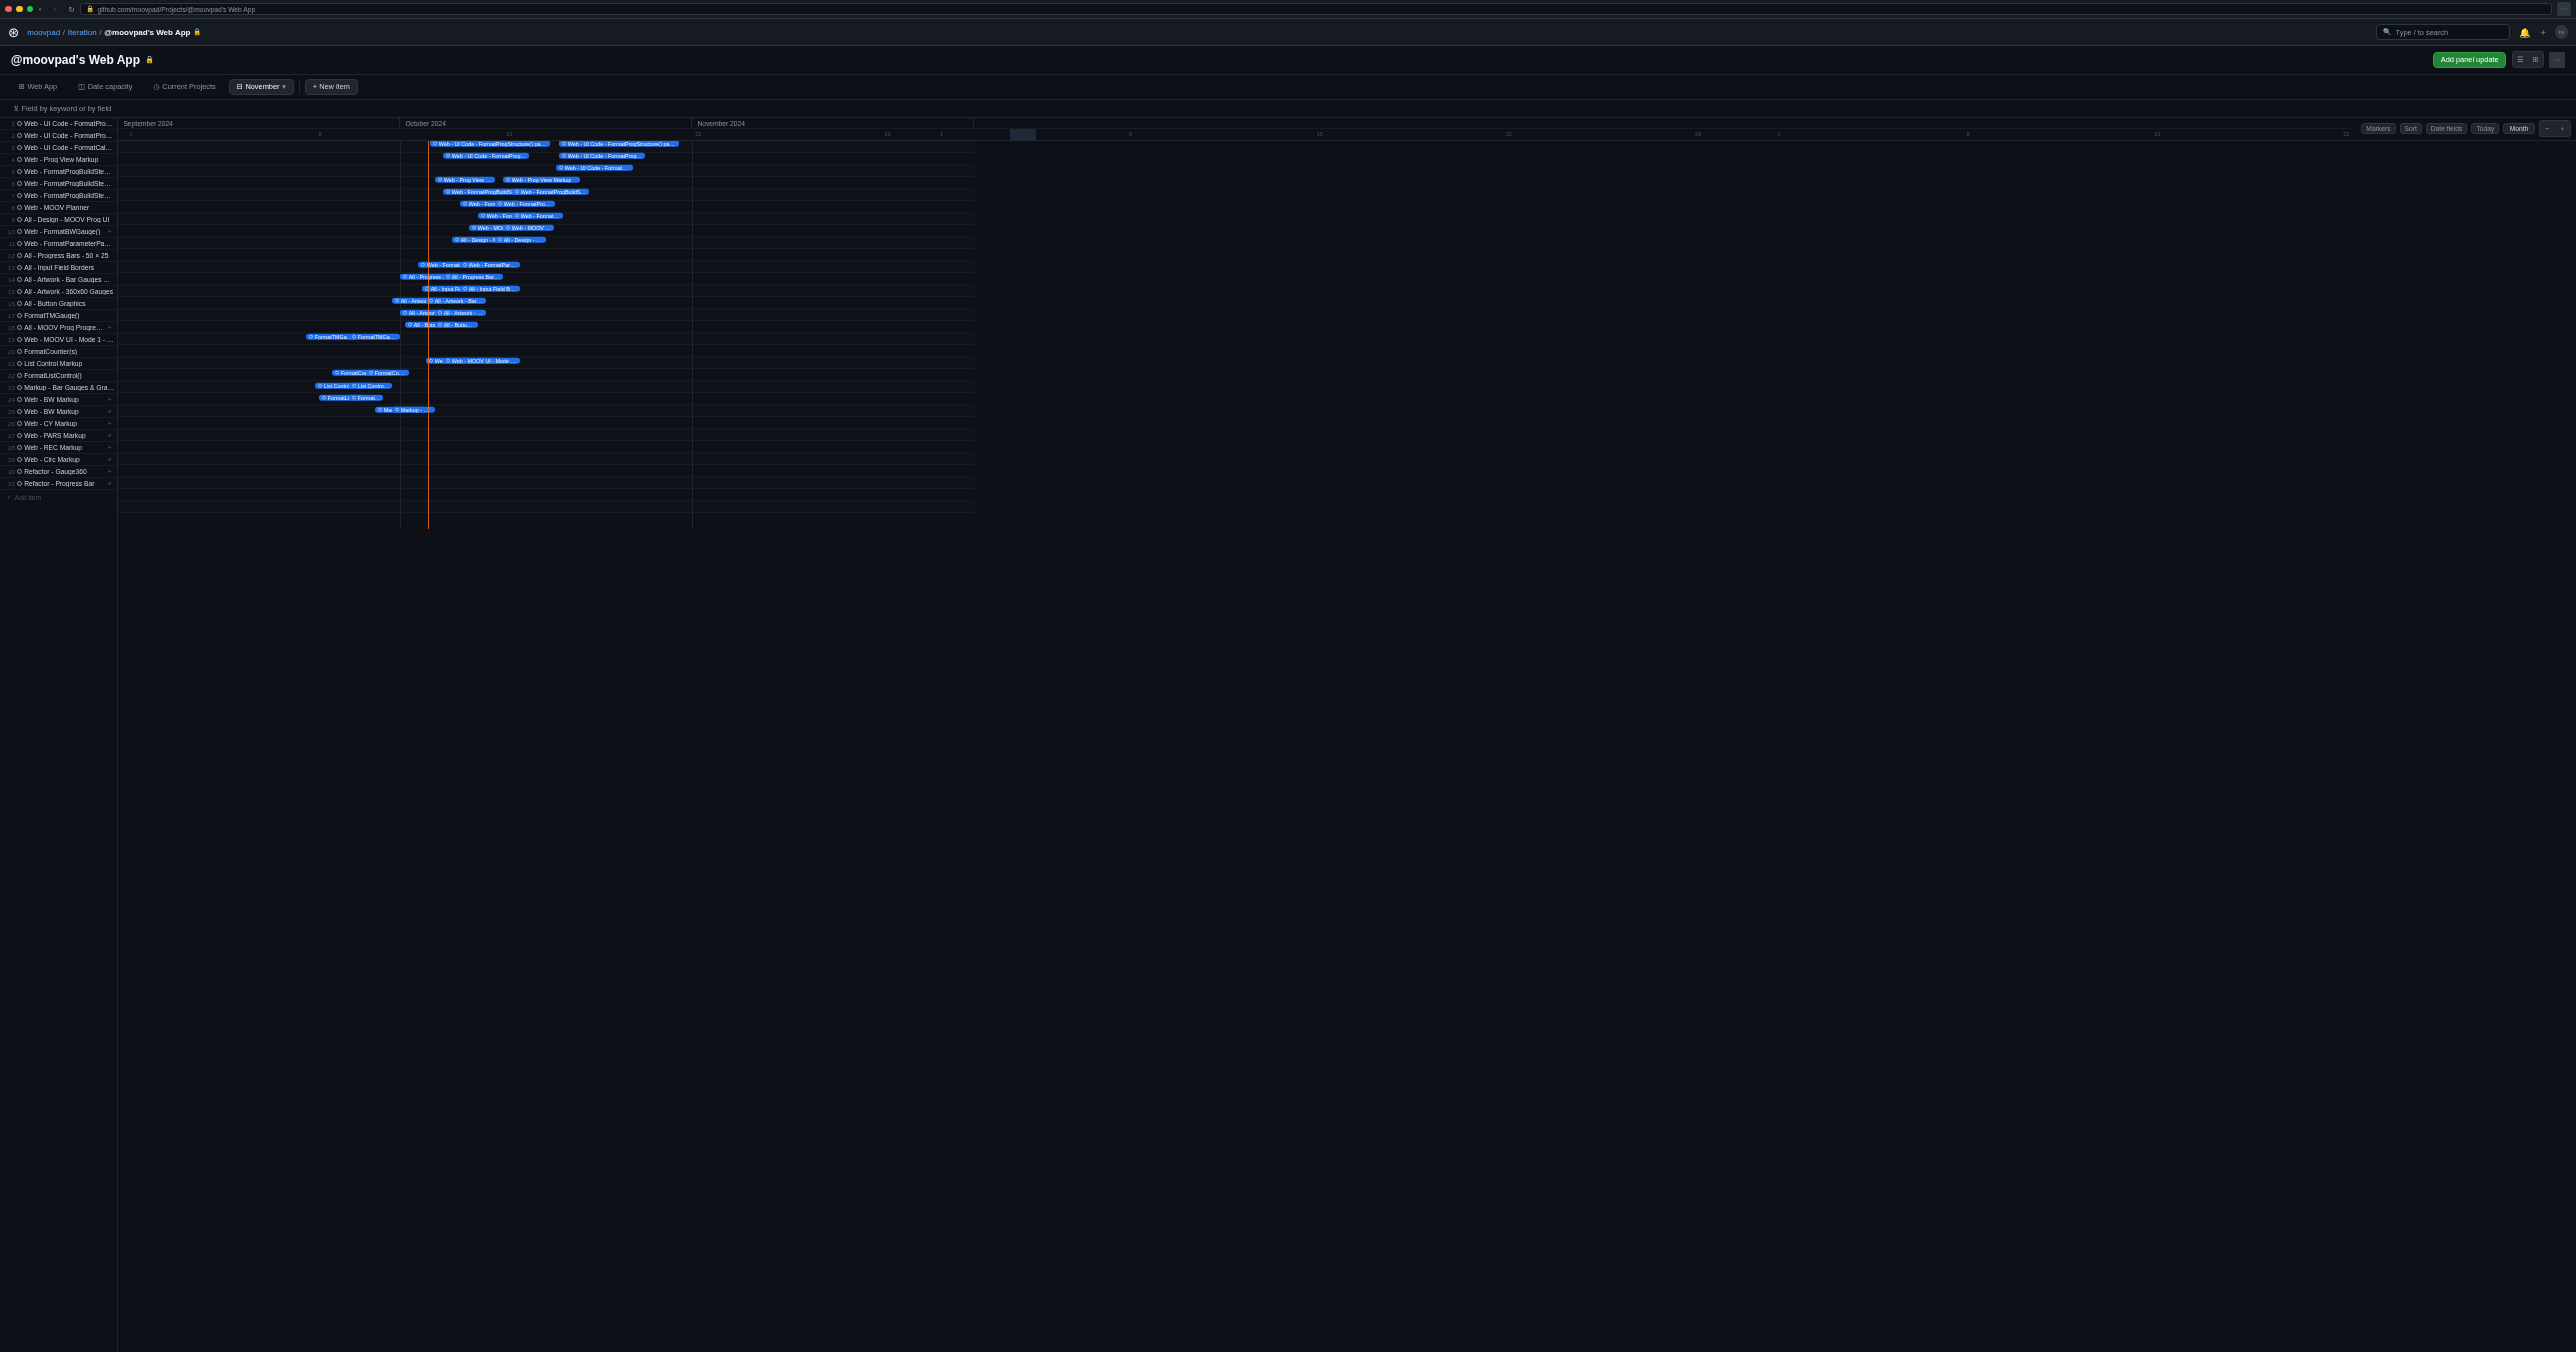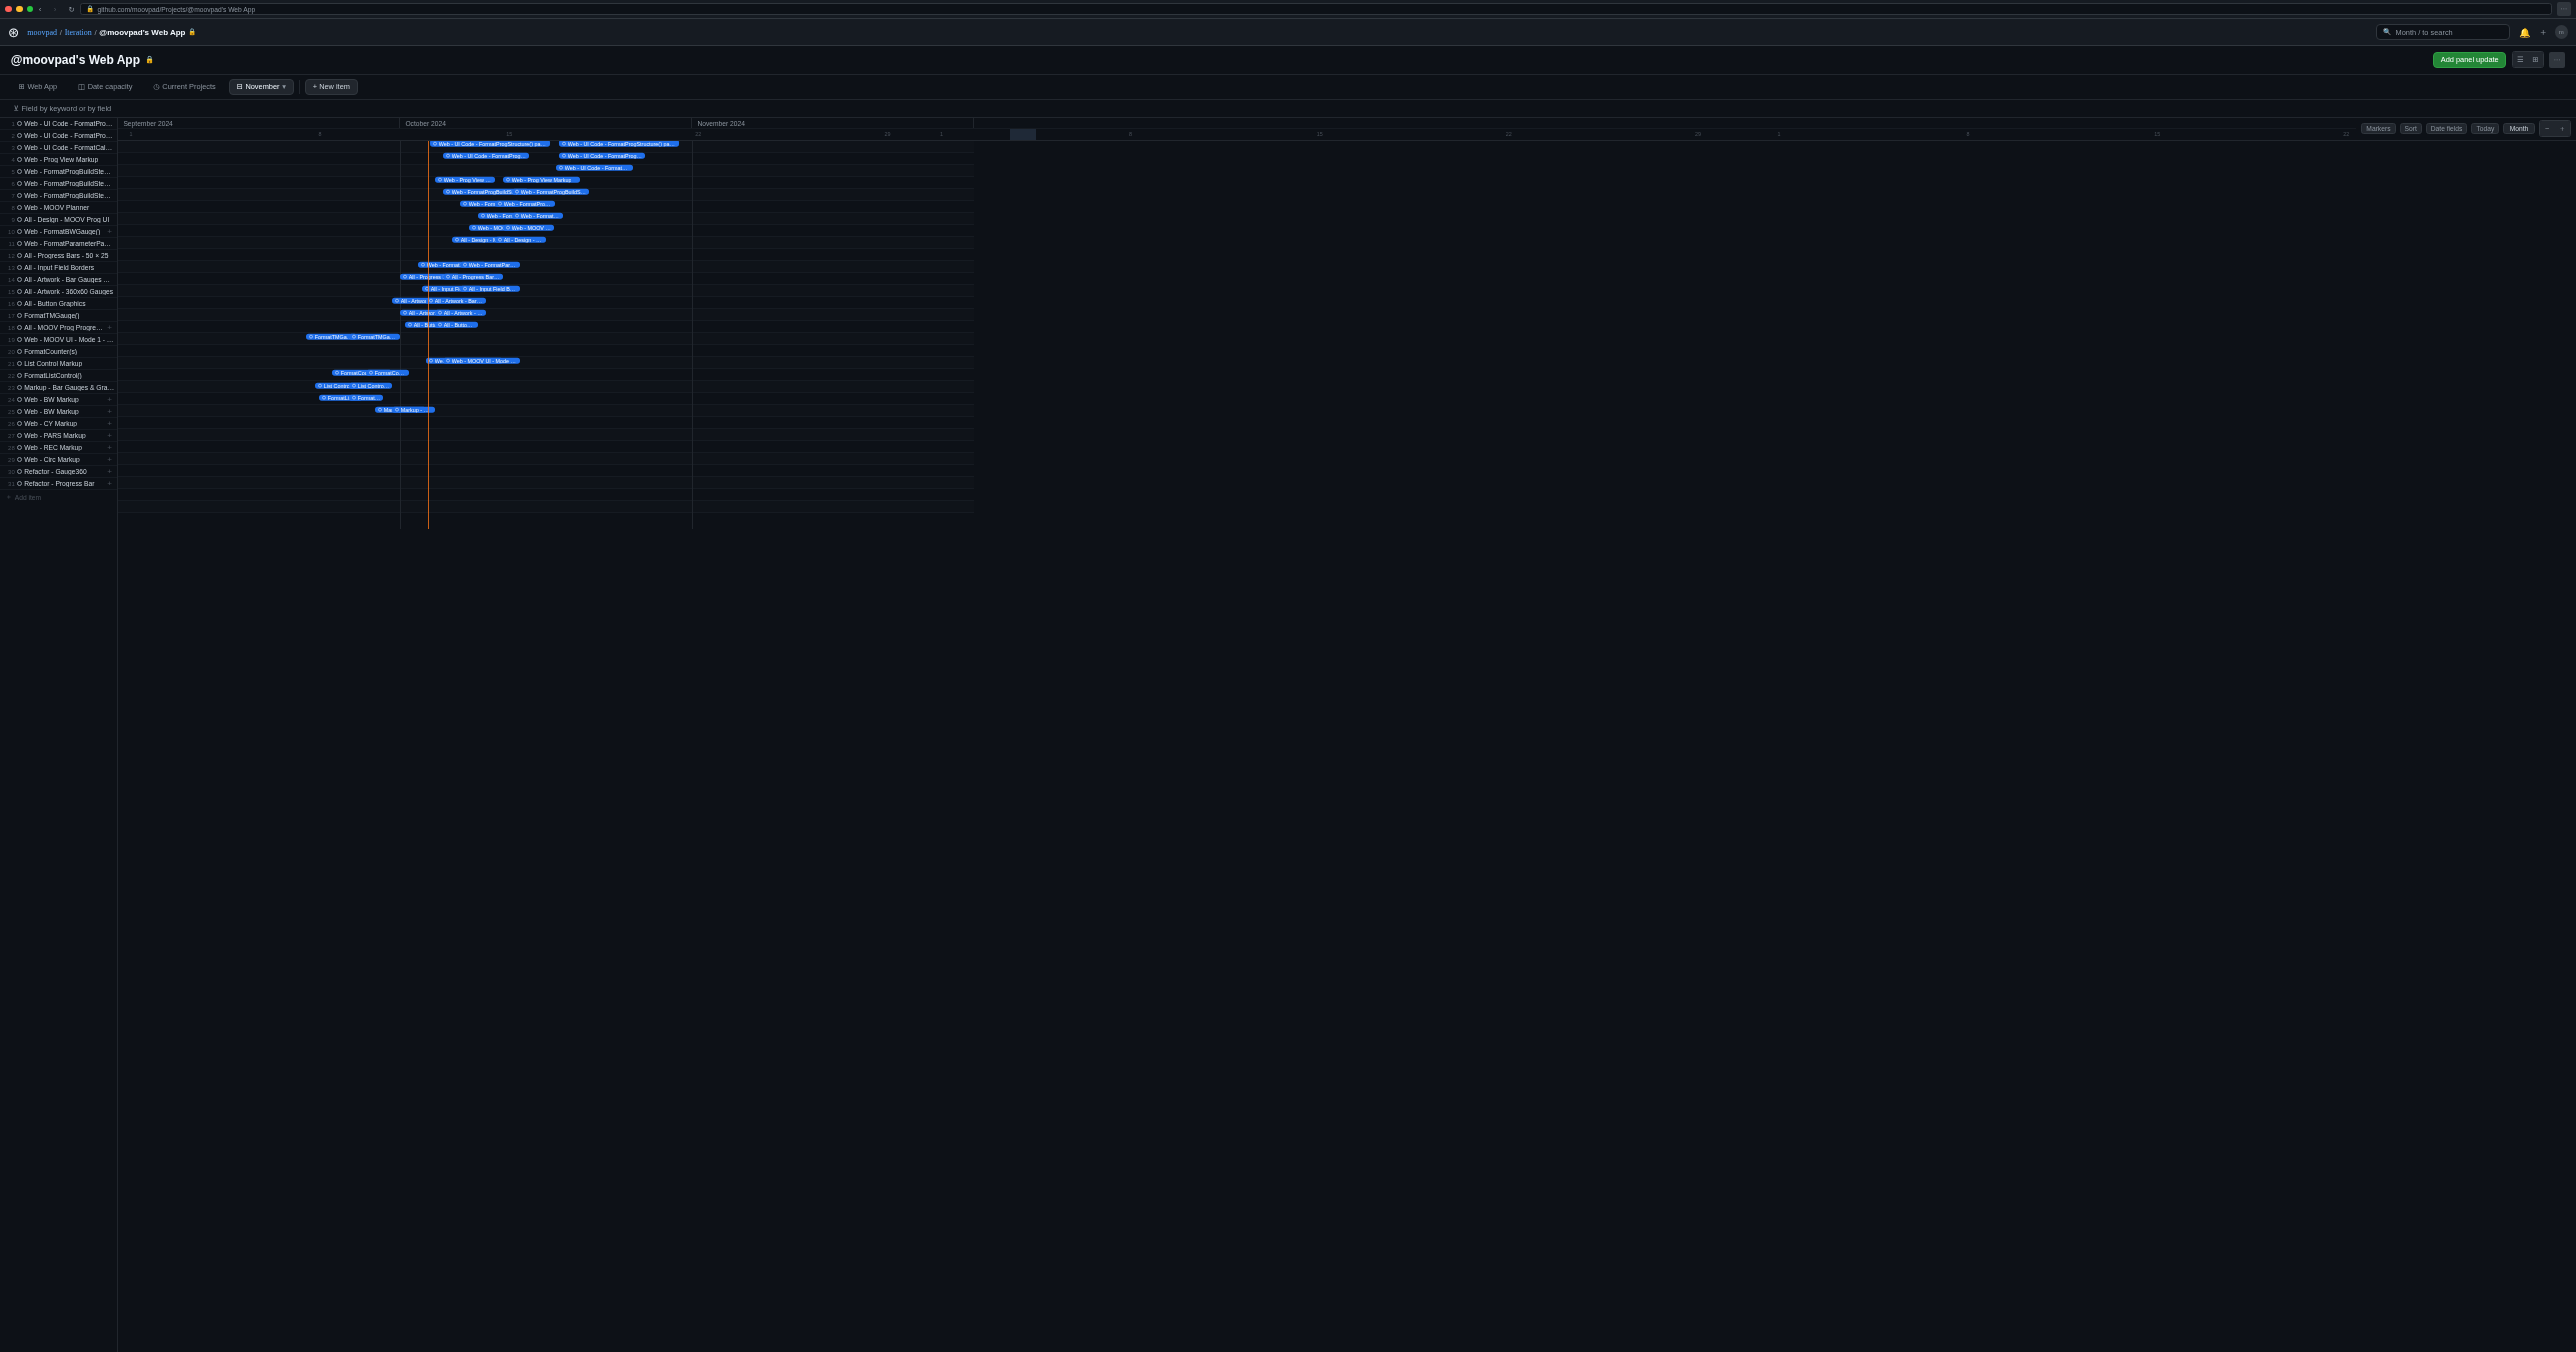--- a/index.html
+++ b/index.html
@@ -84,21 +84,21 @@
       color: #f0f6fc;
       font-size: 13.4px;
     }
     .breadcrumb {
       display: flex;
       align-items: center;
       gap: 2.7px;
       font-size: 8px;
       color: #8b949e;
     }
-    .breadcrumb a { color: #58a6ff; text-decoration: none; font-family: Liberation Serif, serif; }
+    .breadcrumb a { color: #58a6ff; text-decoration: none; }
     .breadcrumb span { color: #8b949e; }
     .breadcrumb .repo-name { color: #f0f6fc; font-weight: 600; }
     .breadcrumb .lock-icon { font-size: 6.7px; color: #8b949e; }
     .nav-search {
       margin-left: auto;
       background: #0d1117;
       border: 0.7px solid #30363d;
       border-radius: 4px;
       padding: 2.7px 6.7px;
       color: #8b949e;
@@ -453,21 +453,21 @@
     <div class="breadcrumb">
       <a>moovpad</a>
       <span>/</span>
       <a>Iteration</a>
       <span>/</span>
       <span class="repo-name">@moovpad's Web App</span>
       <span class="lock-icon">🔒</span>
     </div>
     <div class="nav-search">
       <span style="font-size:6.7px;">🔍</span>
-      <span>Month / to search</span>
+      <span>Type / to search</span>
     </div>
     <div class="nav-right">
       <button class="nav-icon-btn">🔔</button>
       <button class="nav-icon-btn">＋</button>
       <div class="avatar">m</div>
     </div>
   </div>
 
   <div id="project-header">
     <span class="project-title">@moovpad's Web App</span>

